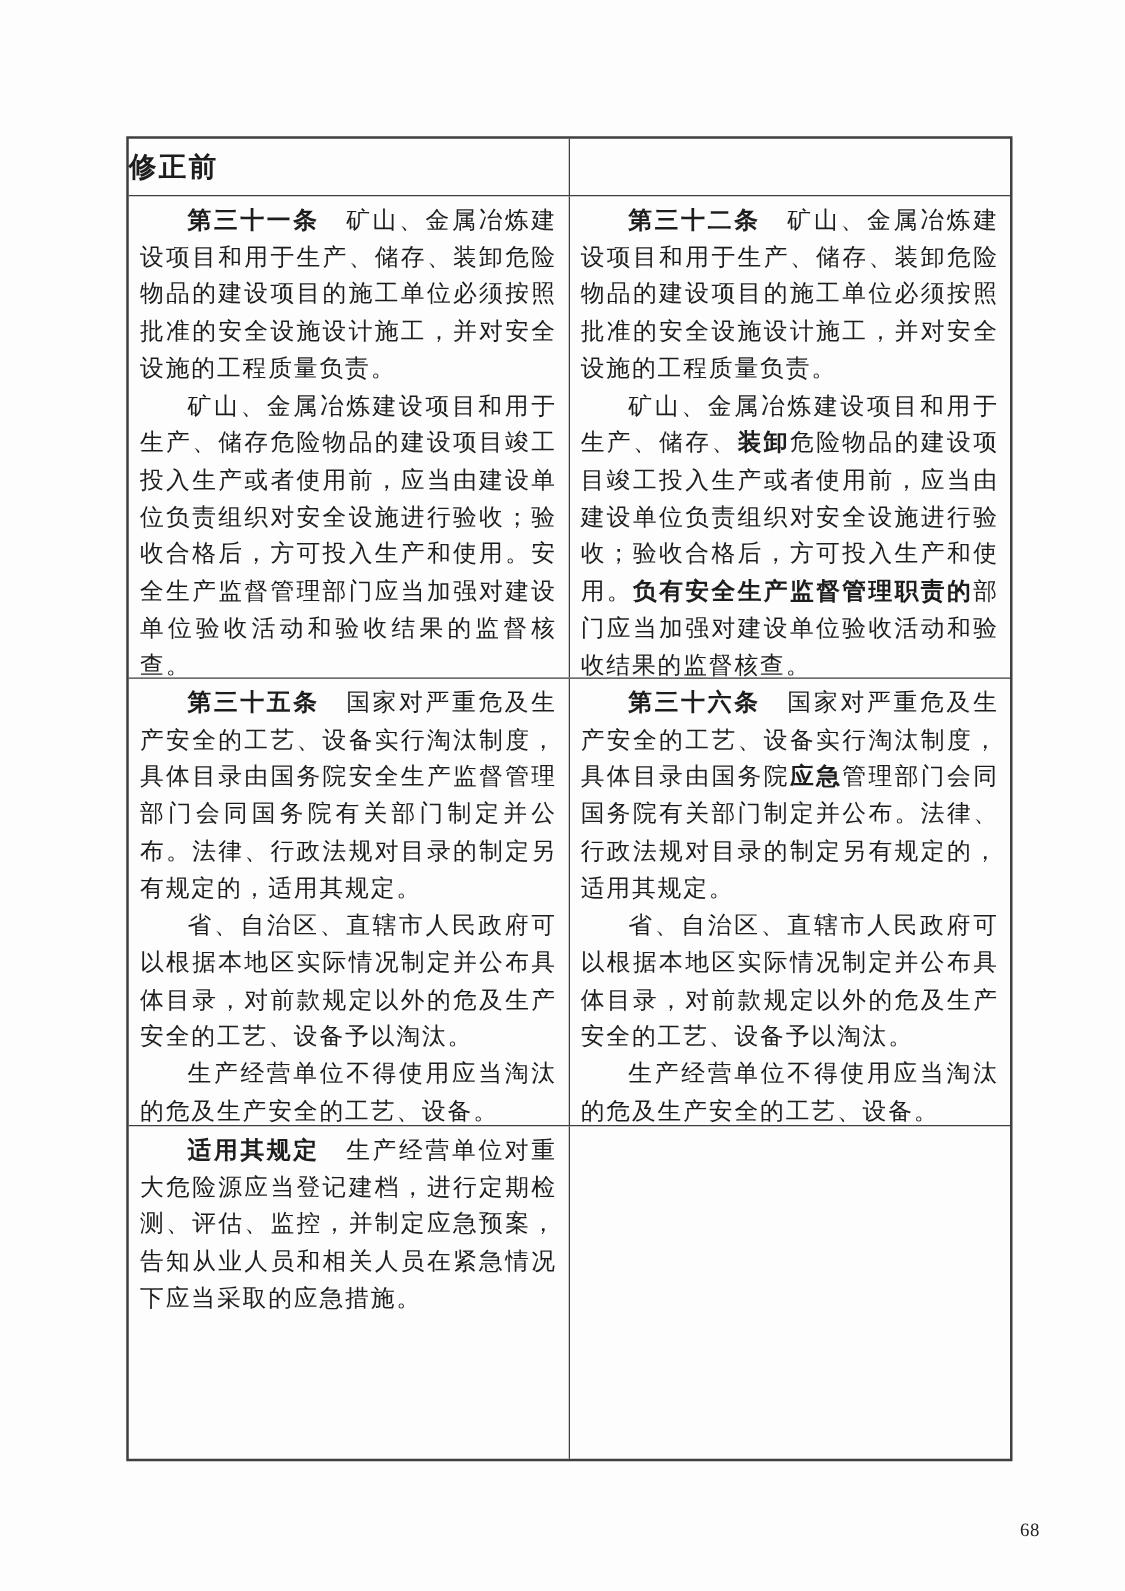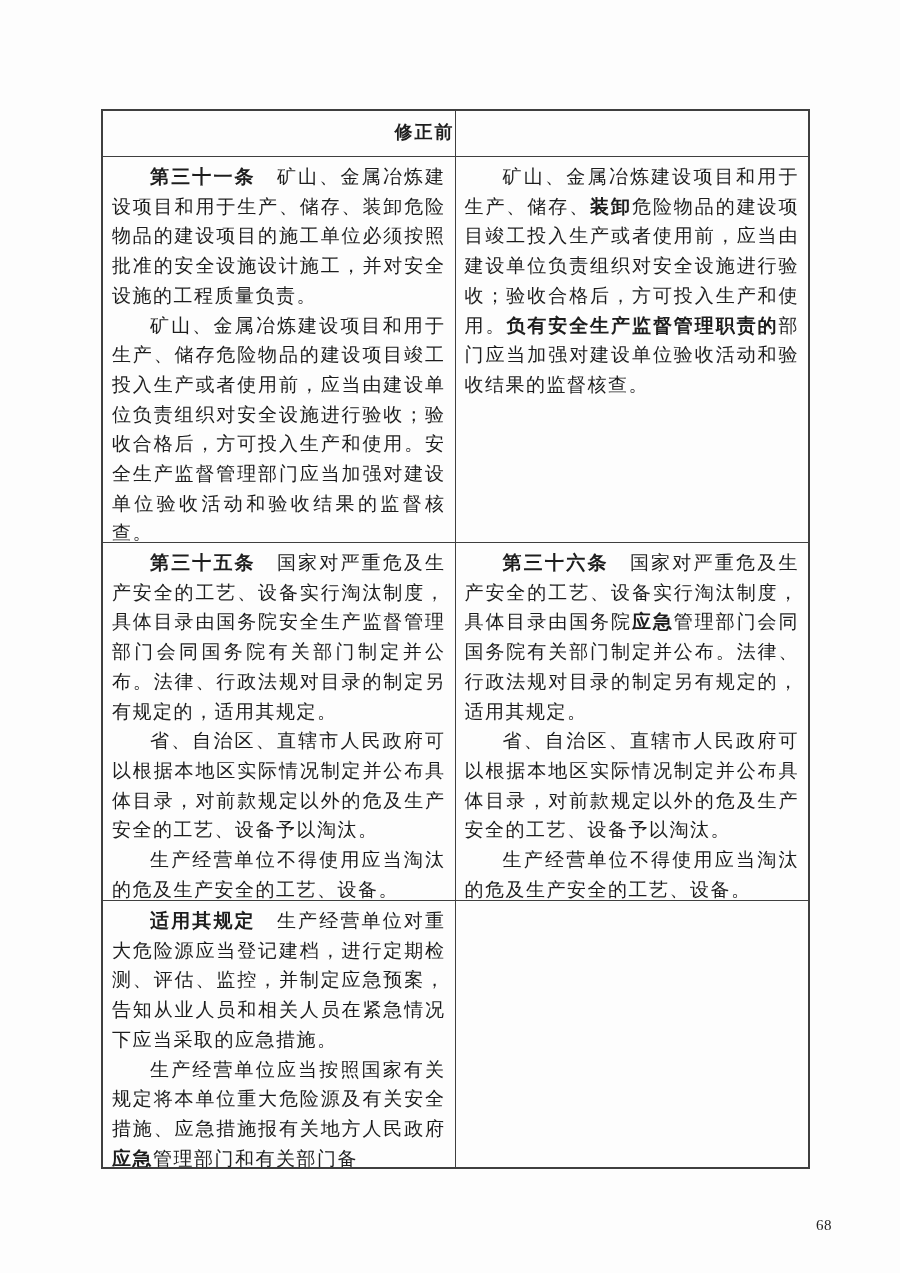--- a/index.html
+++ b/index.html
@@ -24,24 +24,24 @@
     background:#fdfdfd;
   }
   .thead{
     display:grid;
     grid-template-columns:1fr 1fr;
     border-bottom:1px solid #3f3f3f;
   }
   .th{
     height:45px;
     line-height:45px;
-    text-align:right;
-    font-family:Liberation Mono, monospace;
+    text-align:left;
+    font-family:Liberation Serif, serif;
     font-weight:bold;
-    font-size:18px;
+    font-size:22px;
     letter-spacing:2px;
     box-sizing:border-box;
   }
   .th:first-child{border-right:1px solid #3f3f3f;}
   .trow{
     display:grid;
     grid-template-columns:1fr 1fr;
     border-bottom:1px solid #3f3f3f;
     box-sizing:border-box;
   }
@@ -83,36 +83,36 @@
   <div class="cmp-table">
     <div class="thead">
       <div class="th">修正前</div>
     </div>
     <div class="trow row1">
       <div class="td">
           <p class="para"><span class="em">第三十一条</span><span>　矿山、金属冶炼建设项目和用于生产、储存、装卸危险物品的建设项目的施工单位必须按照批准的安全设施设计施工，并对安全设施的工程质量负责。</span></p>
           <p class="para"><span>矿山、金属冶炼建设项目和用于生产、储存危险物品的建设项目竣工投入生产或者使用前，应当由建设单位负责组织对安全设施进行验收；验收合格后，方可投入生产和使用。安全生产监督管理部门应当加强对建设单位验收活动和验收结果的监督核查。</span></p>
         </div>
       <div class="td">
+          <p class="para"><span class="em">第三十二条</span><span>　矿山、金属冶炼建设项目和用于生产、储存、装卸危险物品的建设项目的施工单位必须按照批准的安全设施设计施工，并对安全设施的工程质量负责。</span></p>
           <p class="para"><span>矿山、金属冶炼建设项目和用于生产、储存、</span><span class="em">装卸</span><span>危险物品的建设项目竣工投入生产或者使用前，应当由建设单位负责组织对安全设施进行验收；验收合格后，方可投入生产和使用。</span><span class="em">负有安全生产监督管理职责的</span><span>部门应当加强对建设单位验收活动和验收结果的监督核查。</span></p>
         </div>
     </div>
     <div class="trow row2">
       <div class="td">
           <p class="para"><span class="em">第三十五条</span><span>　国家对严重危及生产安全的工艺、设备实行淘汰制度，具体目录由国务院安全生产监督管理部门会同国务院有关部门制定并公布。法律、行政法规对目录的制定另有规定的，适用其规定。</span></p>
           <p class="para"><span>省、自治区、直辖市人民政府可以根据本地区实际情况制定并公布具体目录，对前款规定以外的危及生产安全的工艺、设备予以淘汰。</span></p>
           <p class="para"><span>生产经营单位不得使用应当淘汰的危及生产安全的工艺、设备。</span></p>
         </div>
       <div class="td">
           <p class="para"><span class="em">第三十六条</span><span>　国家对严重危及生产安全的工艺、设备实行淘汰制度，具体目录由国务院</span><span class="em">应急</span><span>管理部门会同国务院有关部门制定并公布。法律、行政法规对目录的制定另有规定的，适用其规定。</span></p>
           <p class="para"><span>省、自治区、直辖市人民政府可以根据本地区实际情况制定并公布具体目录，对前款规定以外的危及生产安全的工艺、设备予以淘汰。</span></p>
           <p class="para"><span>生产经营单位不得使用应当淘汰的危及生产安全的工艺、设备。</span></p>
         </div>
     </div>
     <div class="trow row3 last">
       <div class="td">
           <p class="para"><span class="em">适用其规定</span><span>　生产经营单位对重大危险源应当登记建档，进行定期检测、评估、监控，并制定应急预案，告知从业人员和相关人员在紧急情况下应当采取的应急措施。</span></p>
-          <p class="para"><span>生产经营单位应当按照国家有关规定将本单位重大危险源及有关安全措施、应急措施报有关地方人民政府</span><span class="em">应急</span><span>管理部门和有关部门备</span></p>
         </div>
     </div>
   </div>
   <div class="page-number">68</div>
 </div>
 
 </body></html>

